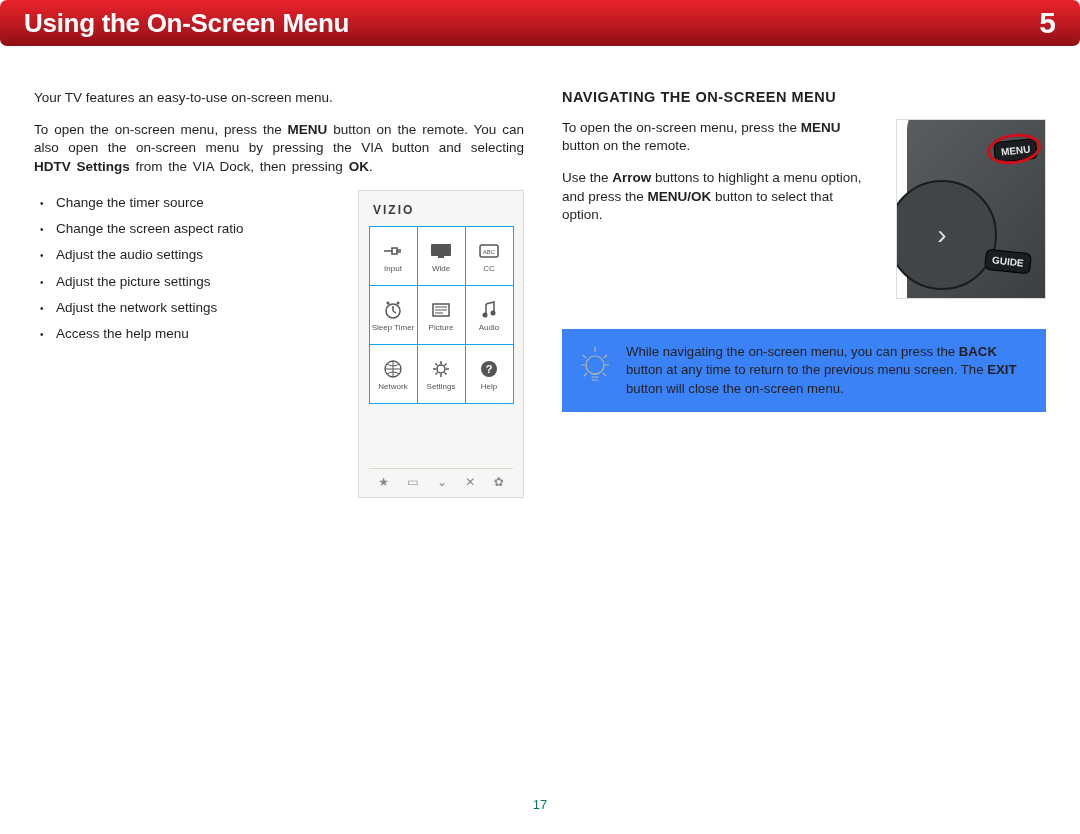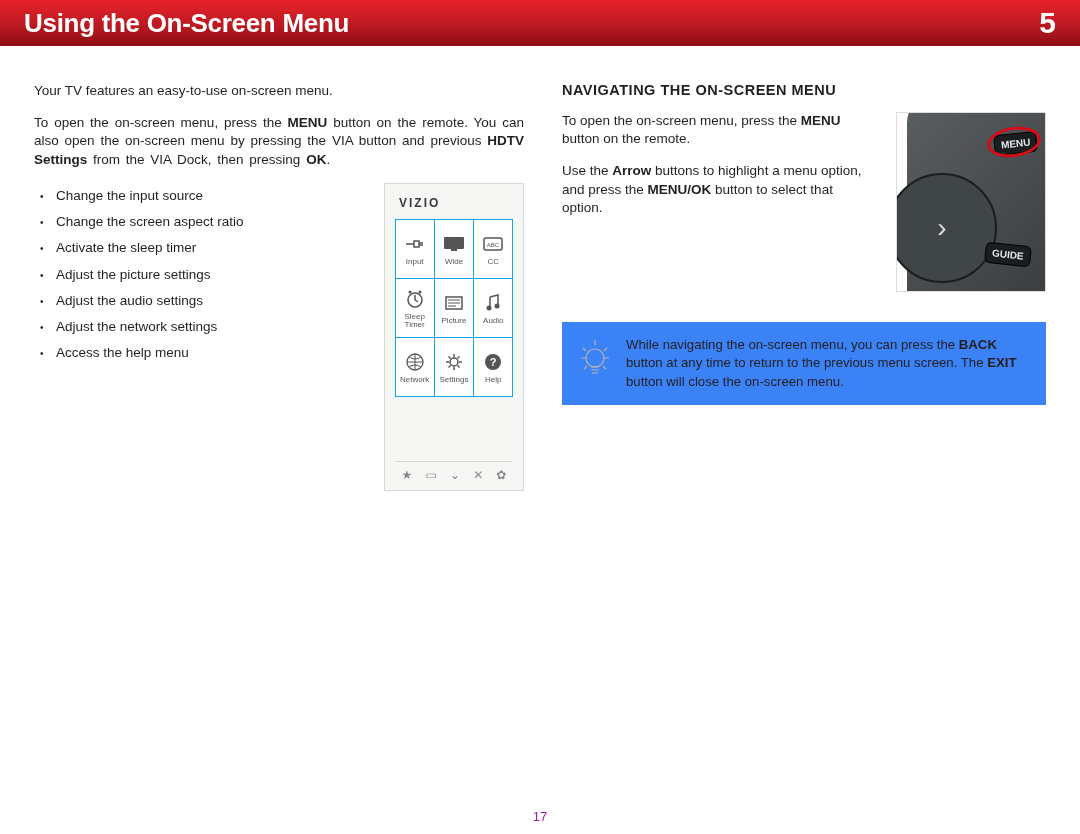--- a/index.html
+++ b/index.html
@@ -13,48 +13,50 @@
     position: relative;
   }
   .header {
     height: 46px;
     background: linear-gradient(to bottom, #e8222a 0%, #c01a22 50%, #8e0d14 100%);
     color: #fff;
     display: flex;
     justify-content: space-between;
     align-items: center;
     padding: 0 24px;
+    border-radius: 7px;
   }
   .header h1 {
     font-size: 26px;
     font-weight: 600;
     letter-spacing: -0.3px;
   }
   .header .chapnum {
     font-size: 30px;
     font-weight: 600;
   }
   .page {
     display: flex;
     padding: 36px 34px 0 34px;
     gap: 38px;
+    margin-top: 7px;
   }
   .col { flex: 1; }
   .col-left { flex: 0 0 490px; }
   .col-right { flex: 1; }
   p { margin-bottom: 14px; line-height: 1.35; font-size: 13.5px; }
   .justify { text-align: justify; word-spacing: 2px; }
   strong { font-weight: 700; }
   ul.bullets { list-style: none; padding-left: 22px; margin-top: 4px; }
   ul.bullets li { position: relative; margin-bottom: 8px; line-height: 1.35; font-size: 13.5px; }
   ul.bullets li::before { content: "•"; position: absolute; left: -16px; font-size: 10px; top: 3px; }
   .left-inner { display: flex; gap: 28px; }
   .left-text { flex: 1; }
   .vizio-panel {
-    width: 140px;
+    width: 166px;
     background: #f6f6f4;
     border: 1px solid #d8d8d4;
     padding: 12px 10px 6px 10px;
     font-family: Arial, sans-serif;
   }
   .vizio-logo { font-weight: 700; letter-spacing: 2px; font-size: 12px; color: #3a3a3a; margin-bottom: 10px; padding-left: 4px; }
   .vgrid { display: grid; grid-template-columns: repeat(3, 1fr); gap: 0; }
   .vcell {
     border: 1px solid #0ea5e9;
     background: #fff;
@@ -136,55 +138,54 @@
     font-size: 13.2px;
     line-height: 1.4;
   }
   .tip-box .bulb {
     position: absolute; left: 16px; top: 14px;
     width: 34px; height: 44px;
     color: #b8b4ac;
   }
   .pagenum {
     position: absolute;
-    bottom: 10px;
+    bottom: 22px;
     width: 100%;
     text-align: center;
     font-size: 13px;
-    color: #a21caf;
+    color: #0f766e;
   }
   
   svg { display:block; }
 </style>
 </head>
 <body>
 
 <div class="header">
   <h1>Using the On-Screen Menu</h1>
   <div class="chapnum">5</div>
 </div>
 
 <div class="page">
 
   <div class="col col-left">
     <p>Your TV features an easy-to-use on-screen menu.</p>
 
     <p class="justify">
-      <span>To open the on-screen menu, press the </span><strong>MENU</strong><span> button on the remote. You can also open the on-screen menu by pressing the VIA button and previous </span><strong>HDTV Settings</strong><span> from the VIA Dock, then pressing </span><strong>OK</strong><span>.</span>
+      <span>To open the on-screen menu, press the </span><strong>MENU</strong><span> button on the remote. You can also open the on-screen menu by pressing the VIA button and selecting </span><strong>HDTV Settings</strong><span> from the VIA Dock, then pressing </span><strong>OK</strong><span>.</span>
     </p>
 
 
     <div class="left-inner">
       <div class="left-text">
         <ul class="bullets">
-          <li>Change the input source</li>
+          <li>Change the timer source</li>
           <li style="max-width:200px">Change the screen aspect ratio</li>
-          <li>Activate the sleep timer</li>
+          <li>Adjust the audio settings</li>
           <li>Adjust the picture settings</li>
-          <li>Adjust the audio settings</li>
           <li>Adjust the network settings</li>
           <li>Access the help menu</li>
         </ul>
       </div>
 
       <div class="vizio-panel">
         <div class="vizio-logo">VIZIO</div>
         <div class="vgrid">
           <div class="vcell">
             <div class="ic">

